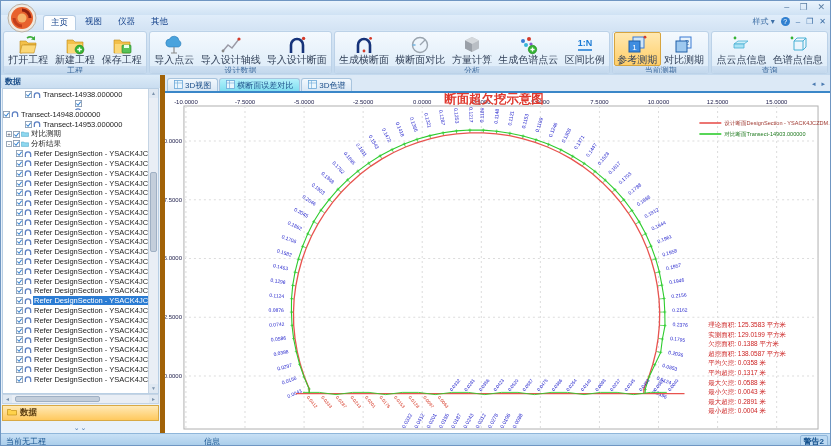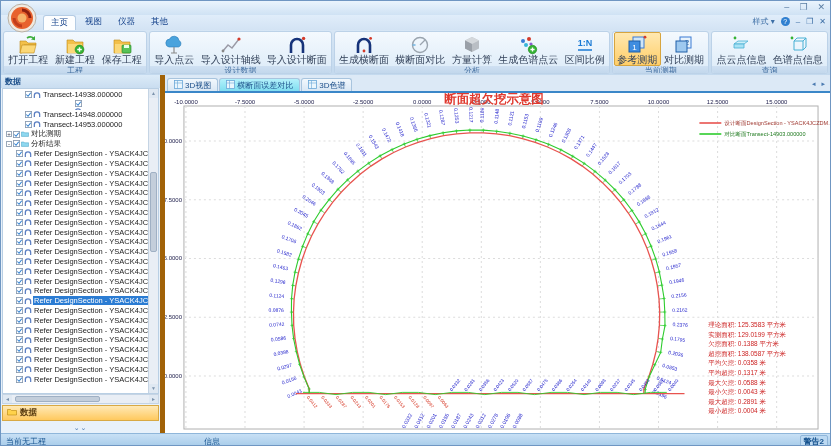--- a/index.html
+++ b/index.html
@@ -313,21 +313,21 @@
                   <path d="M1.5 4l2 2 3-4" fill="none" stroke="#2f7fd0" stroke-width="1.2"></path>
                 </svg>
               </span>
               <span class="ticon">
                 <svg viewBox="0 0 9 9">
                   <path d="M1.5 8V5a3 3 0 0 1 6 0v3" fill="none" stroke="#5a7ec2" stroke-width="1.4"></path>
                 </svg>
               </span>
               <span class="tlabel">Transect-14943.000000</span>
             </div>
-            <div class="trow" style="padding-left: 22px;">
+            <div class="trow" style="">
               <span class="cb">
                 <svg viewBox="0 0 8 8">
                   <rect x="0.5" y="0.5" width="7" height="7" fill="#fff" stroke="#8a9bb0"></rect>
                   <path d="M1.5 4l2 2 3-4" fill="none" stroke="#2f7fd0" stroke-width="1.2"></path>
                 </svg>
               </span>
               <span class="ticon">
                 <svg viewBox="0 0 9 9">
                   <path d="M1.5 8V5a3 3 0 0 1 6 0v3" fill="none" stroke="#5a7ec2" stroke-width="1.4"></path>
                 </svg>

